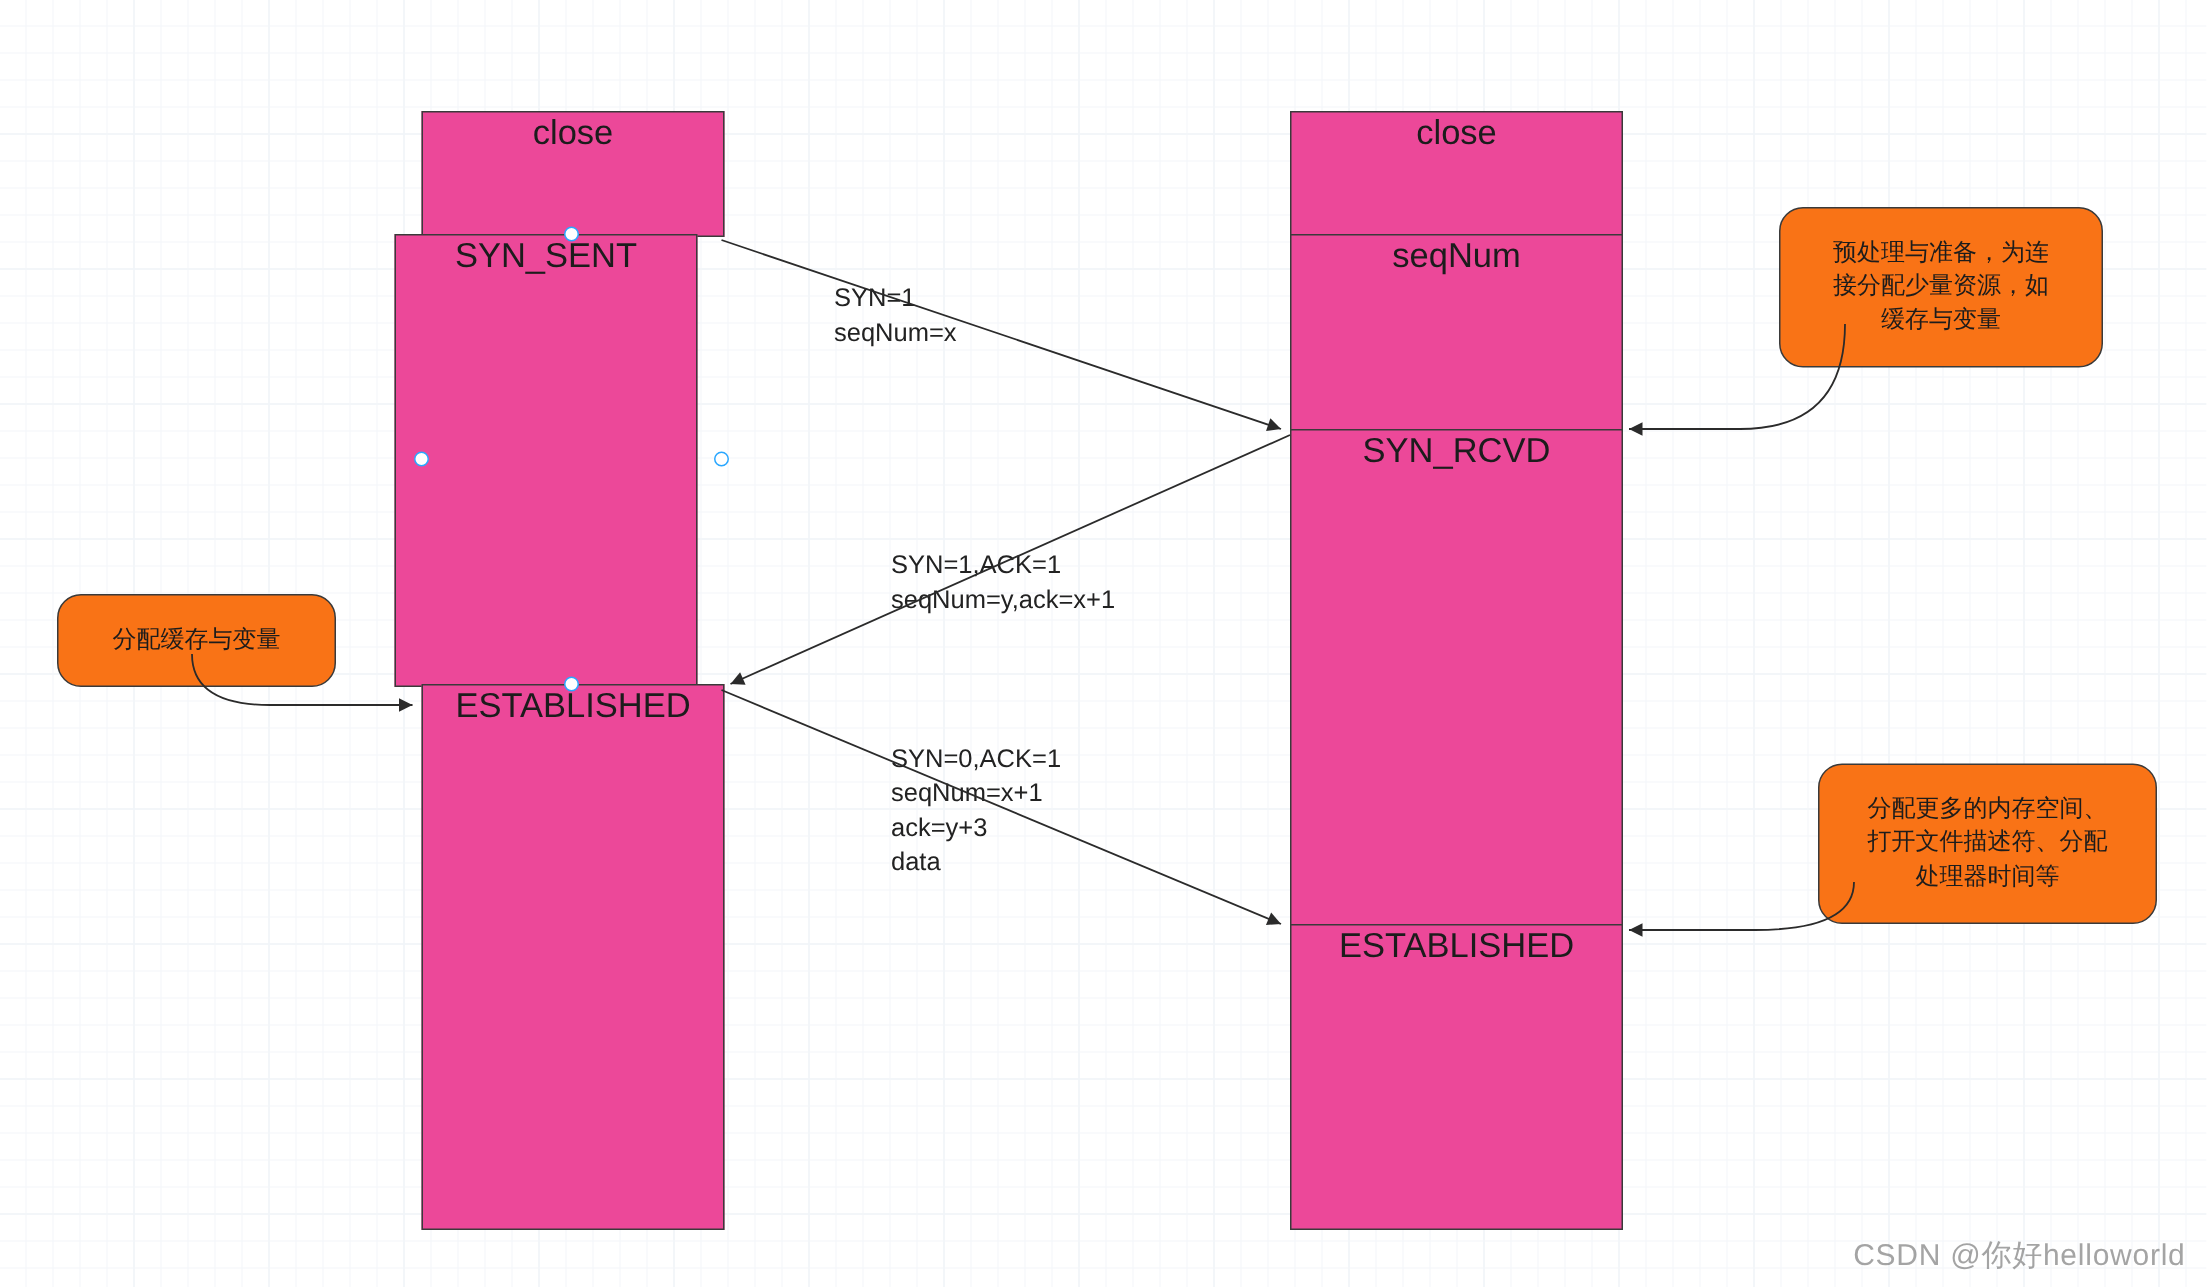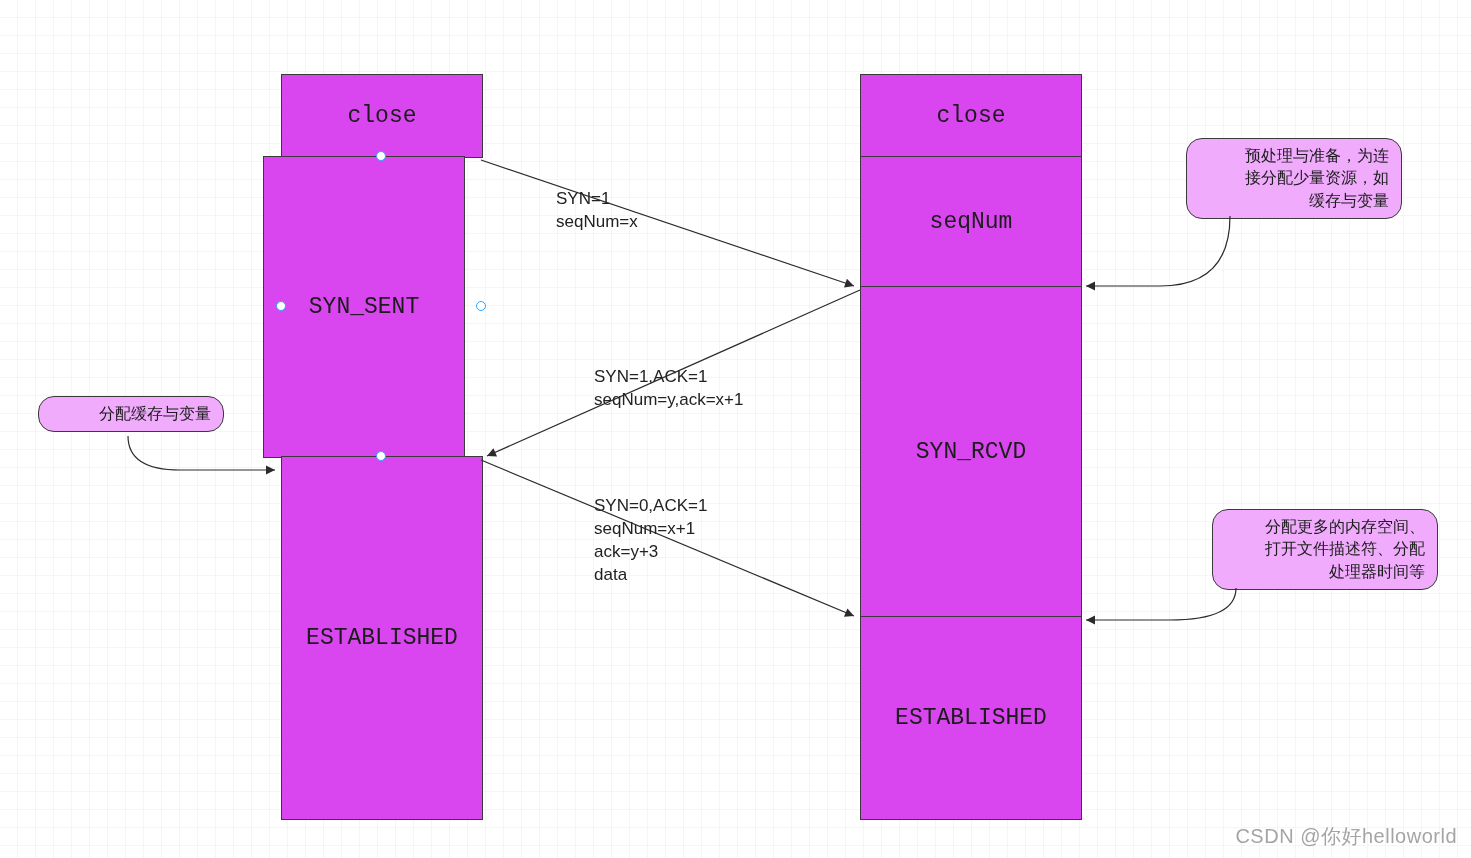--- a/index.html
+++ b/index.html
@@ -18,38 +18,36 @@
     background-image:
       linear-gradient(#f2f5f9 1px, transparent 1px),
       linear-gradient(90deg, #f2f5f9 1px, transparent 1px),
       linear-gradient(#e8edf3 1px, transparent 1px),
       linear-gradient(90deg, #e8edf3 1px, transparent 1px);
     background-size: 18px 18px, 18px 18px, 90px 90px, 90px 90px;
     background-position: -1px -1px;
   }
   .box {
     position: absolute;
-    background: #d946ef;
+    background: #ec4899;
     border: 1px solid #3a3a3a;
     display: flex;
-    align-items: center;
     justify-content: center;
     font-size: 23px;
     color: #1c1c1c;
-    font-family: Liberation Mono, monospace;
   }
   .callout {
     position: absolute;
-    background: #f0abfc;
+    background: #f97316;
     border: 1px solid #3a3a3a;
     border-radius: 16px;
-    padding: 6px 12px;
+    padding: 19px 12px;
     font-size: 16px;
     color: #1c1c1c;
-    text-align: right;
+    text-align: center;
     line-height: 1.4;
   }
   .handle {
     position: absolute;
     width: 8px;
     height: 8px;
     background: #fff;
     border: 1px solid #2aa7ff;
     border-radius: 50%;
     transform: translate(-50%, -50%);

